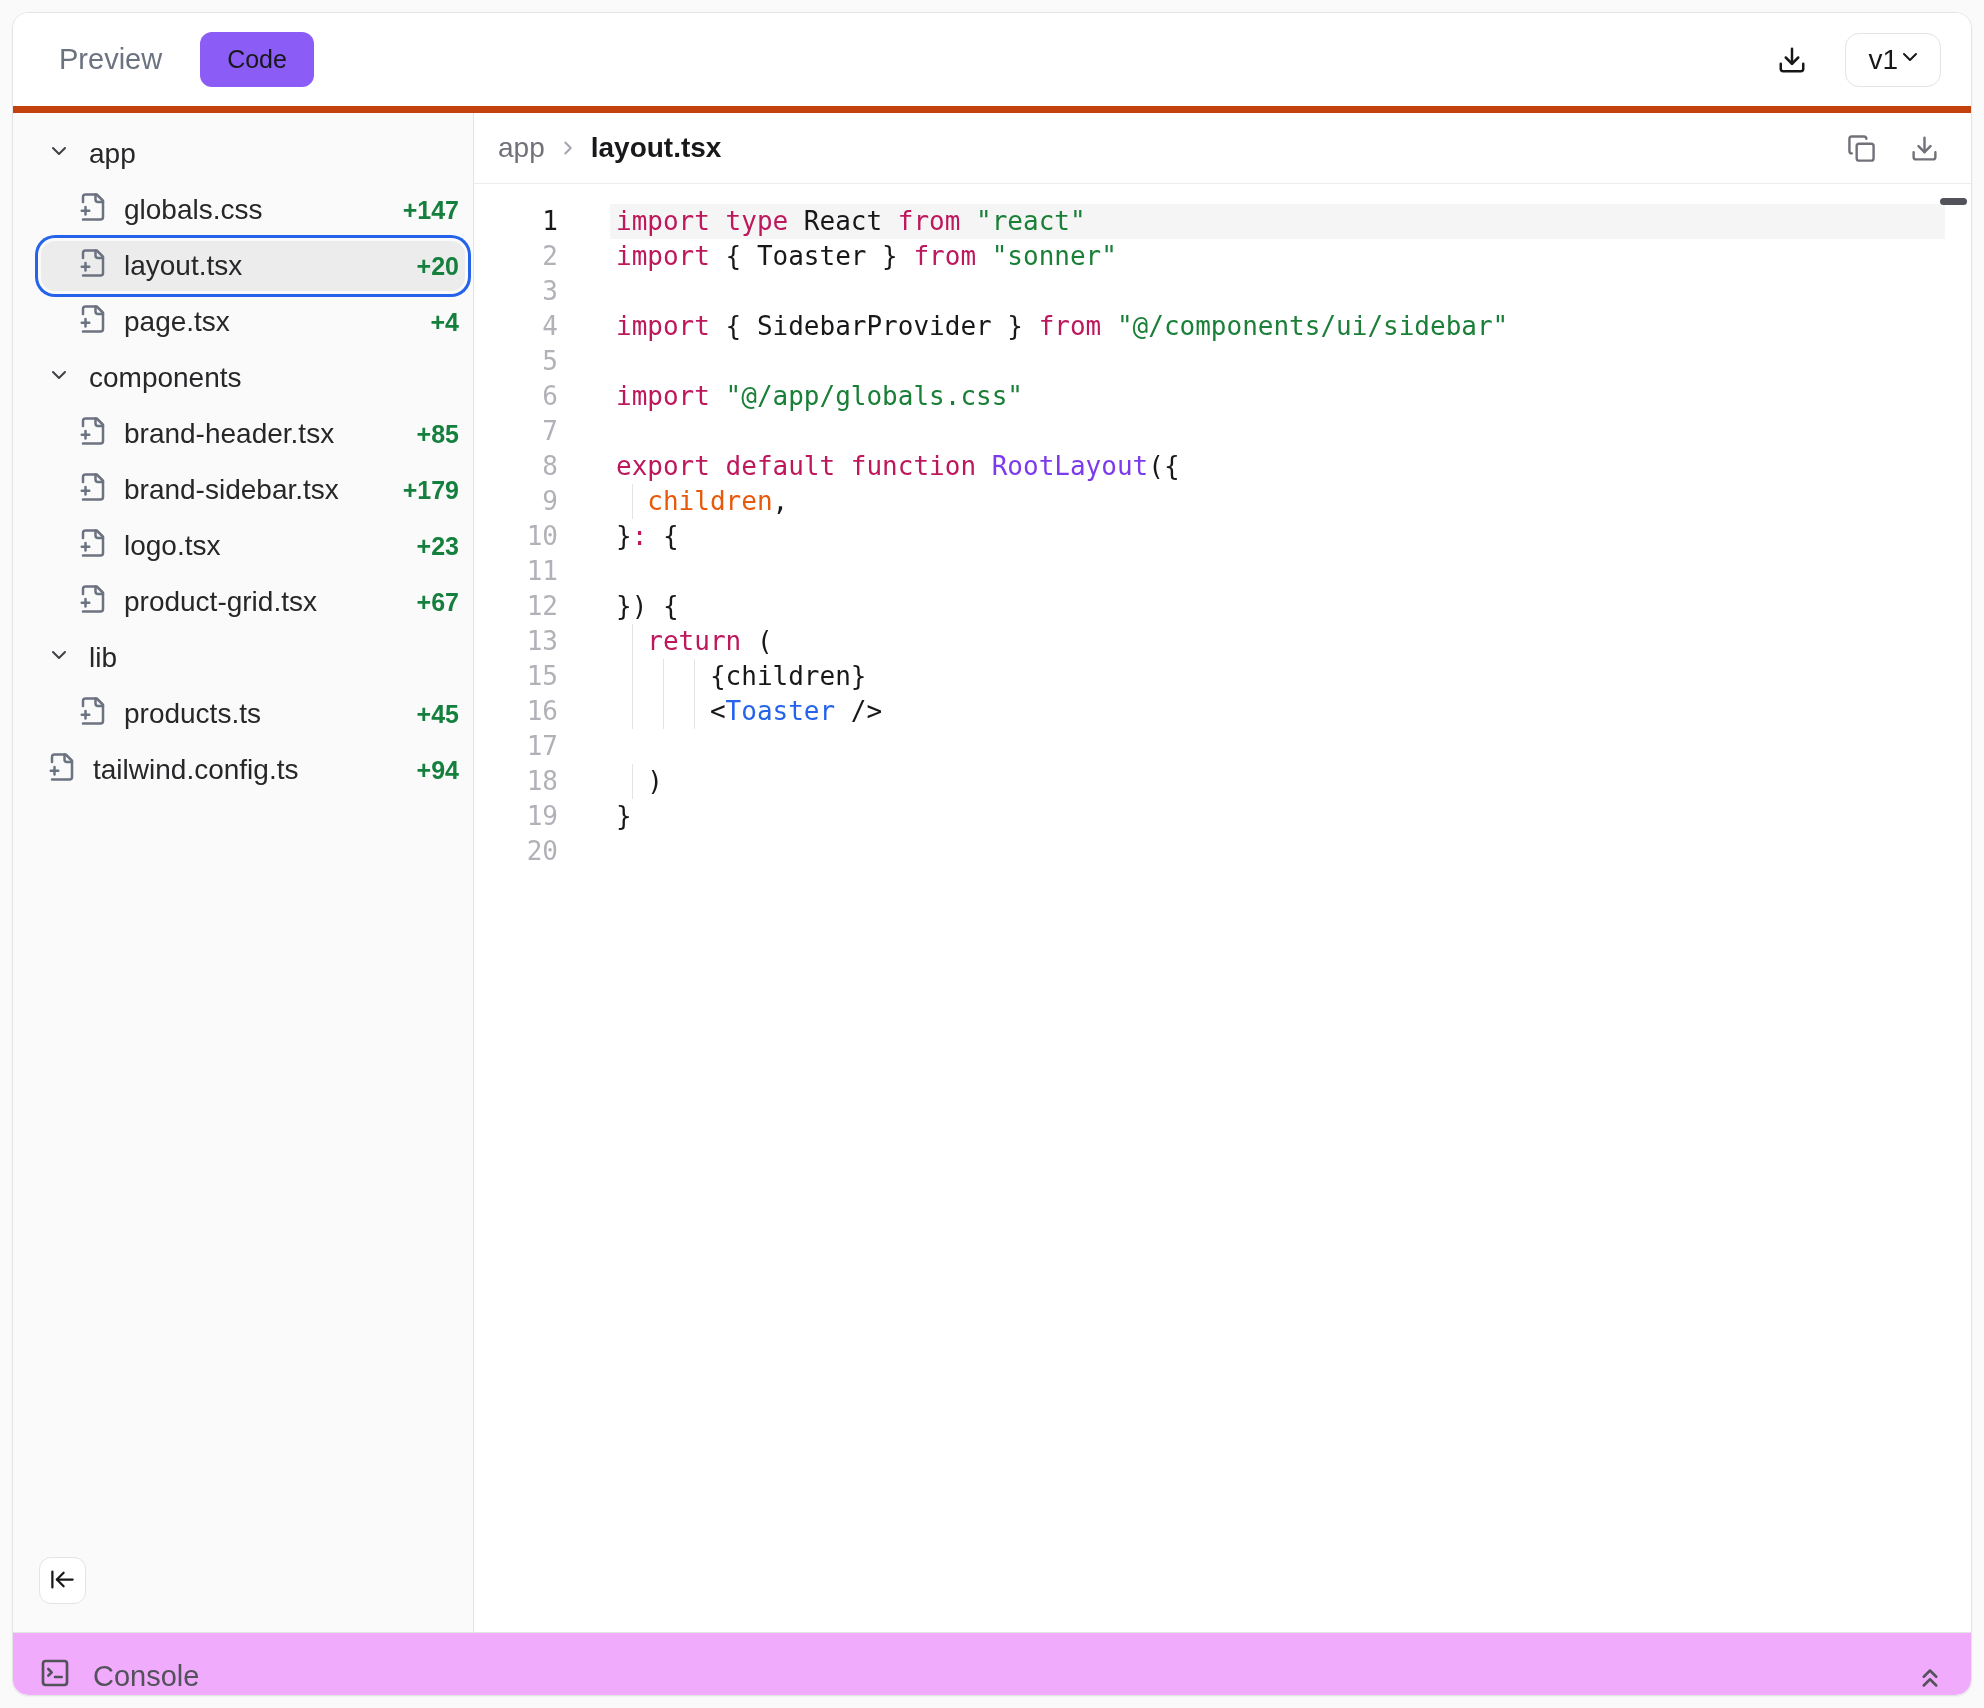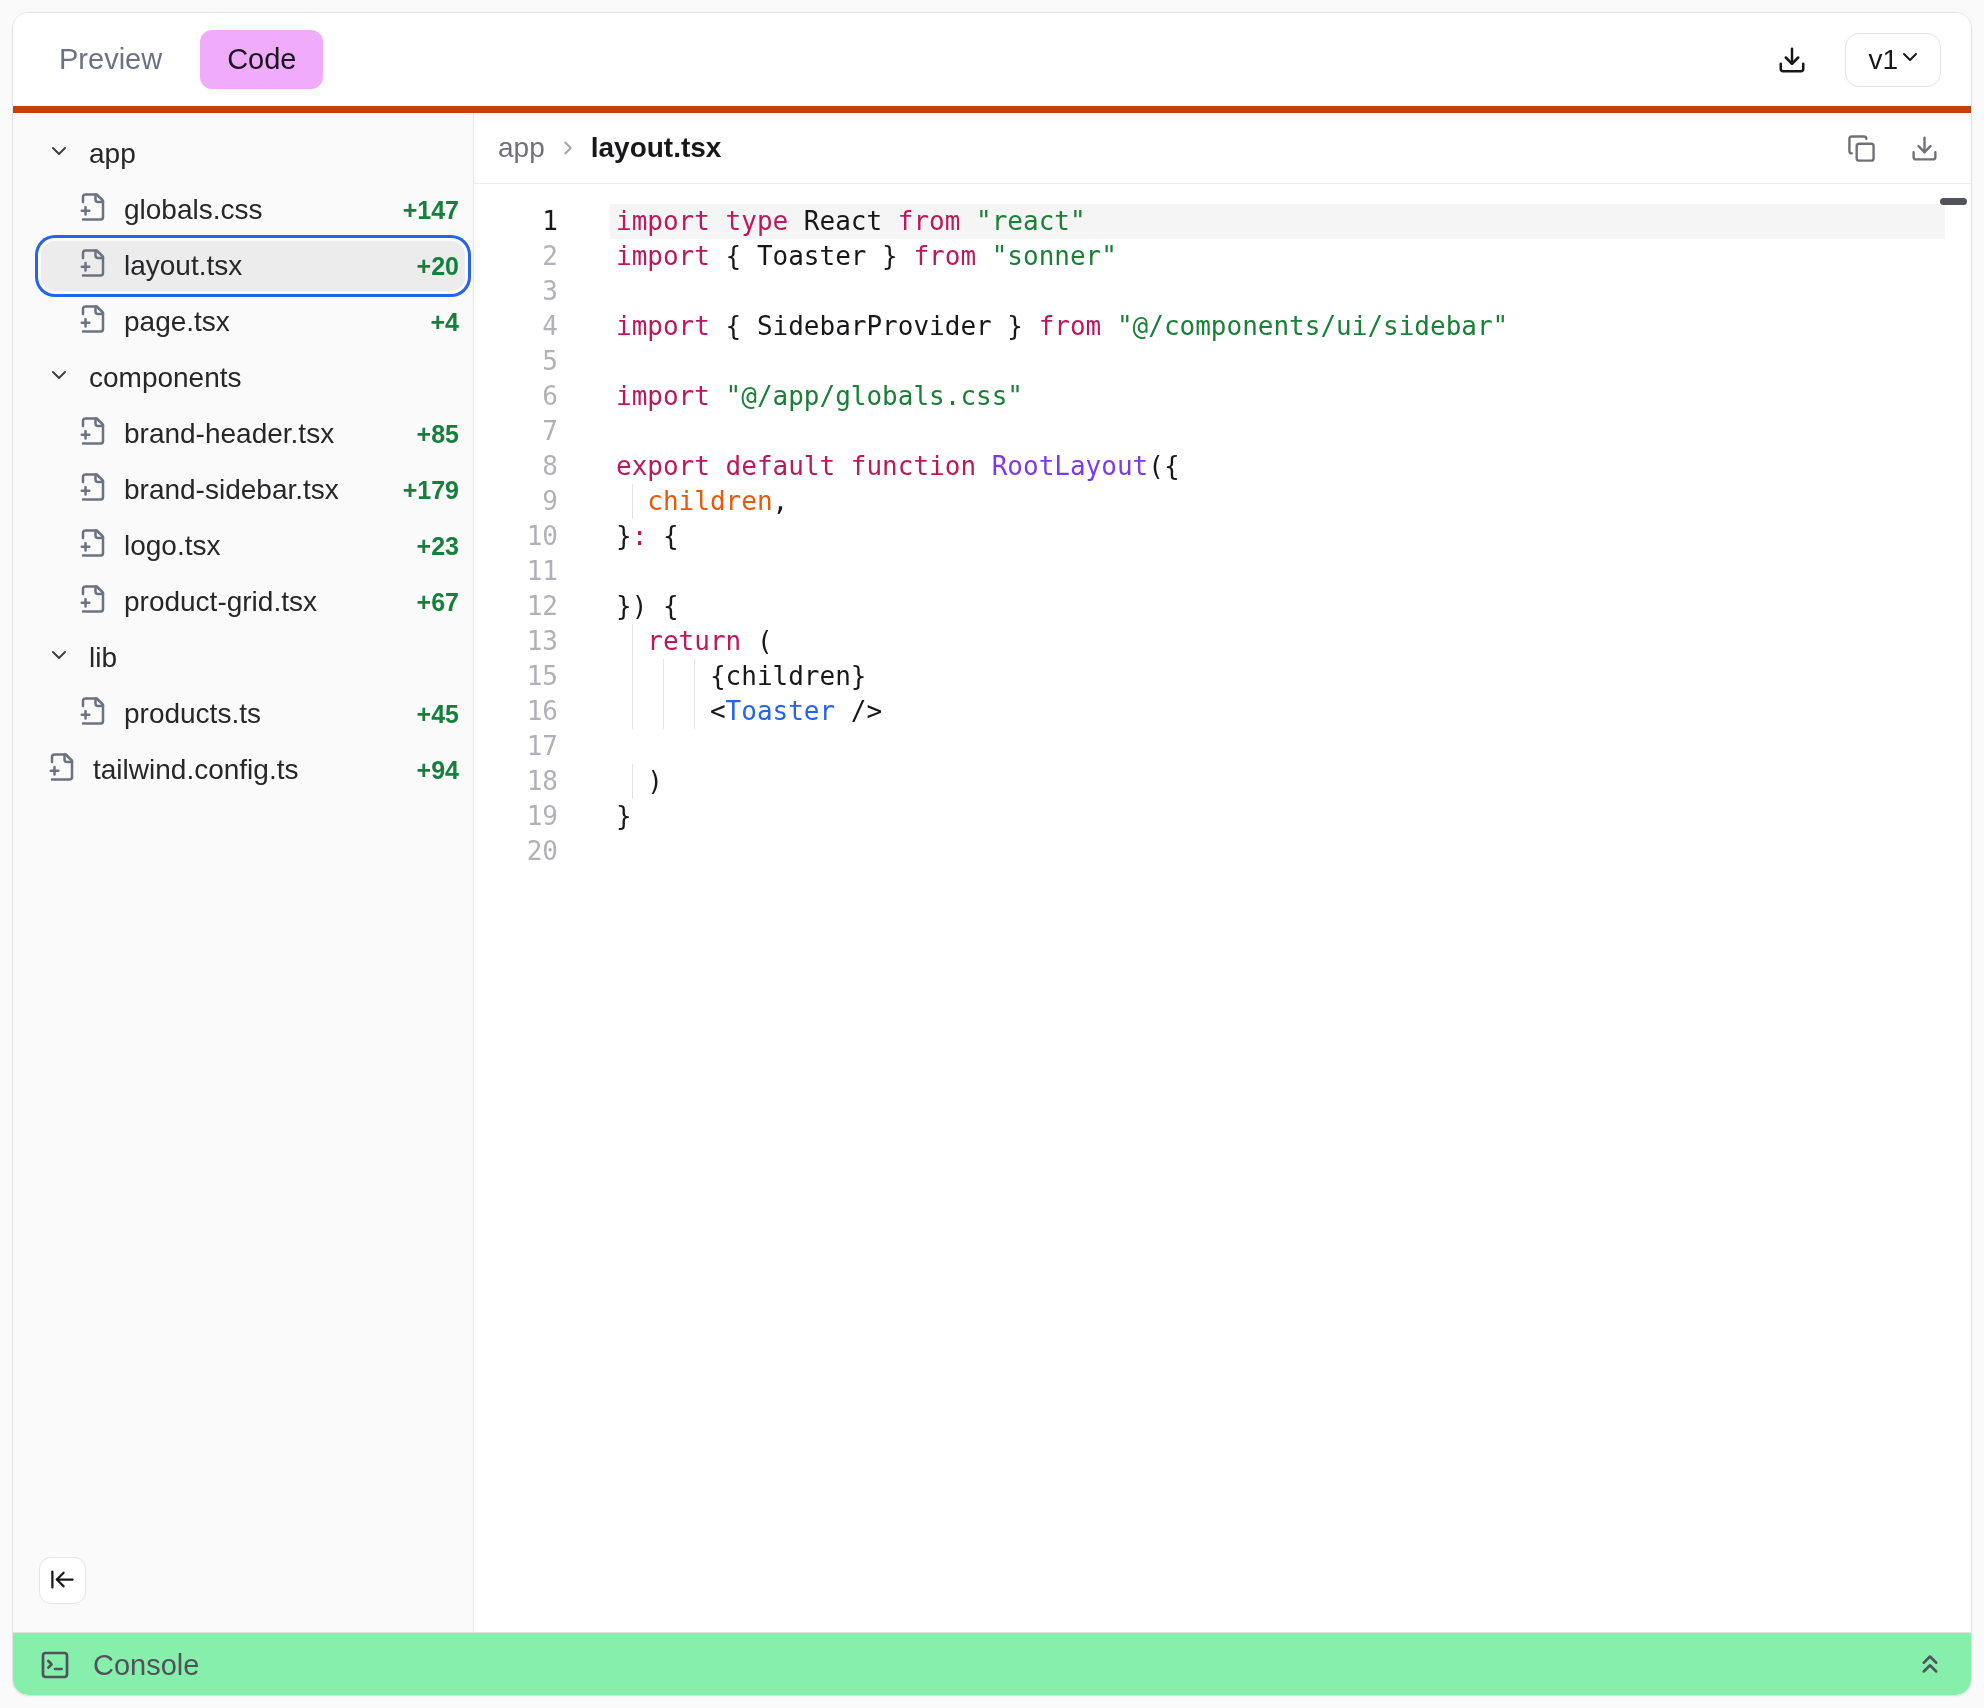--- a/index.html
+++ b/index.html
@@ -28,22 +28,22 @@
     border-bottom: 7px solid #c2410c;
     background: #fff;
   }
   .tab-preview {
     font-size: 29px; color: #6b7280; font-weight: 500;
     padding: 12px 10px; cursor: pointer; background: none; border: none;
     font-family: inherit;
   }
   .tab-code {
     margin-left: 28px;
-    font-size: 29px; color: #18181b; font-weight: 500;
-    background: #f0abfc; border: none; border-radius: 12px;
+    font-size: 25px; color: #18181b; font-weight: 500;
+    background: #8b5cf6; border: none; border-radius: 12px;
     padding: 13px 27px; cursor: pointer;
     font-family: inherit;
   }
   .topbar-spacer { flex: 1; }
   .icon-btn {
     background: none; border: none; cursor: pointer;
     display: flex; align-items: center; justify-content: center;
     padding: 8px;
   }
   .icon-btn svg { display: block; }
@@ -135,24 +135,24 @@
   .tok.b { color: var(--syn-tag, #2563eb); }
   .tok.p { color: var(--syn-plain, #18181b); }
   .scroll-thumb {
     position: absolute; top: 14px; right: 4px;
     width: 27px; height: 7px; border-radius: 4px;
     background: #52525b;
   }
   
   .console-bar {
     height: 63px; flex: 0 0 63px;
-    background: #86efac;
+    background: #f0abfc;
     border-top: 1px solid #e4e4e7;
-    display: flex; align-items: flex-start;
-    padding: 16px 26px;
+    display: flex; align-items: flex-end;
+    padding: 2px 26px;
     border-radius: 0 0 15px 15px;
     cursor: pointer;
   }
   .console-label { margin-left: 22px; font-size: 29px; color: #52525b; font-weight: 500; }
   .console-bar .chevrons { margin-left: auto; display: flex; }
 </style>
 </head>
 <body>
 
 <div class="panel">

